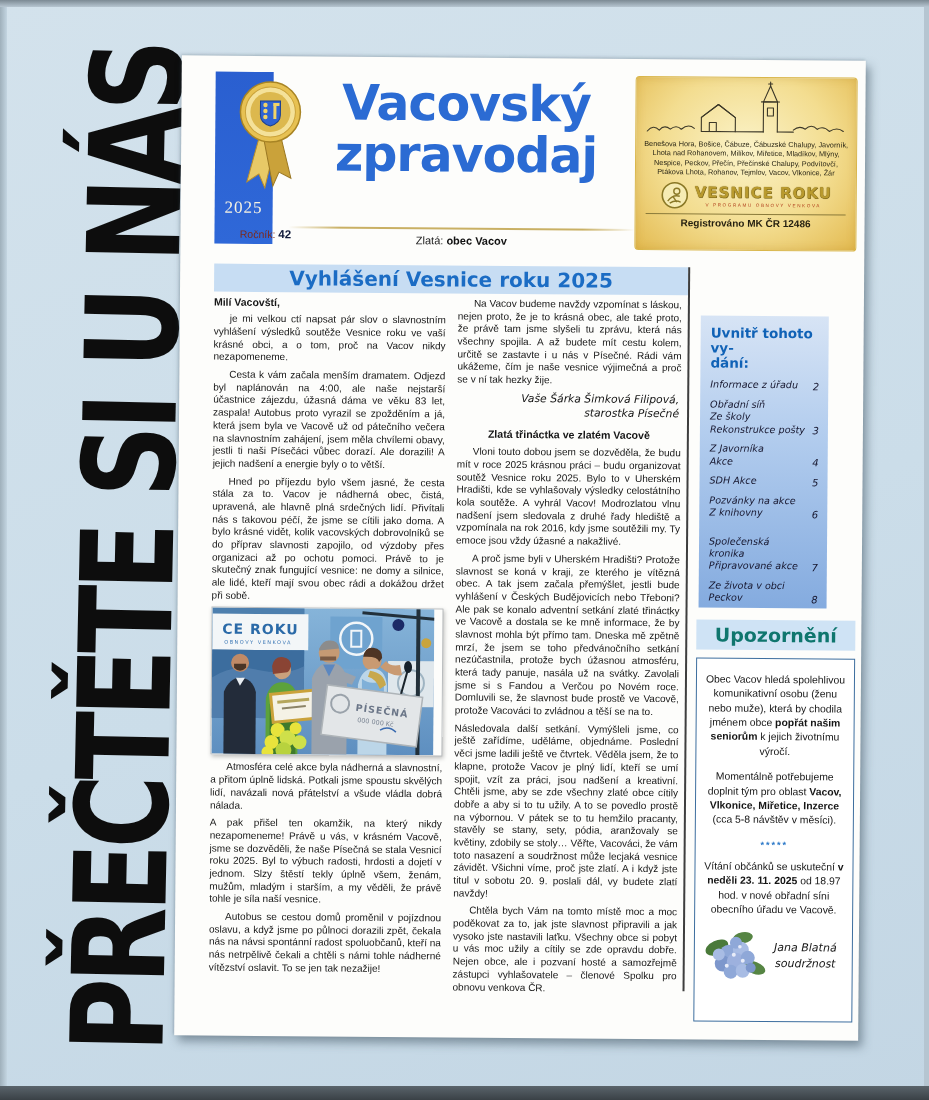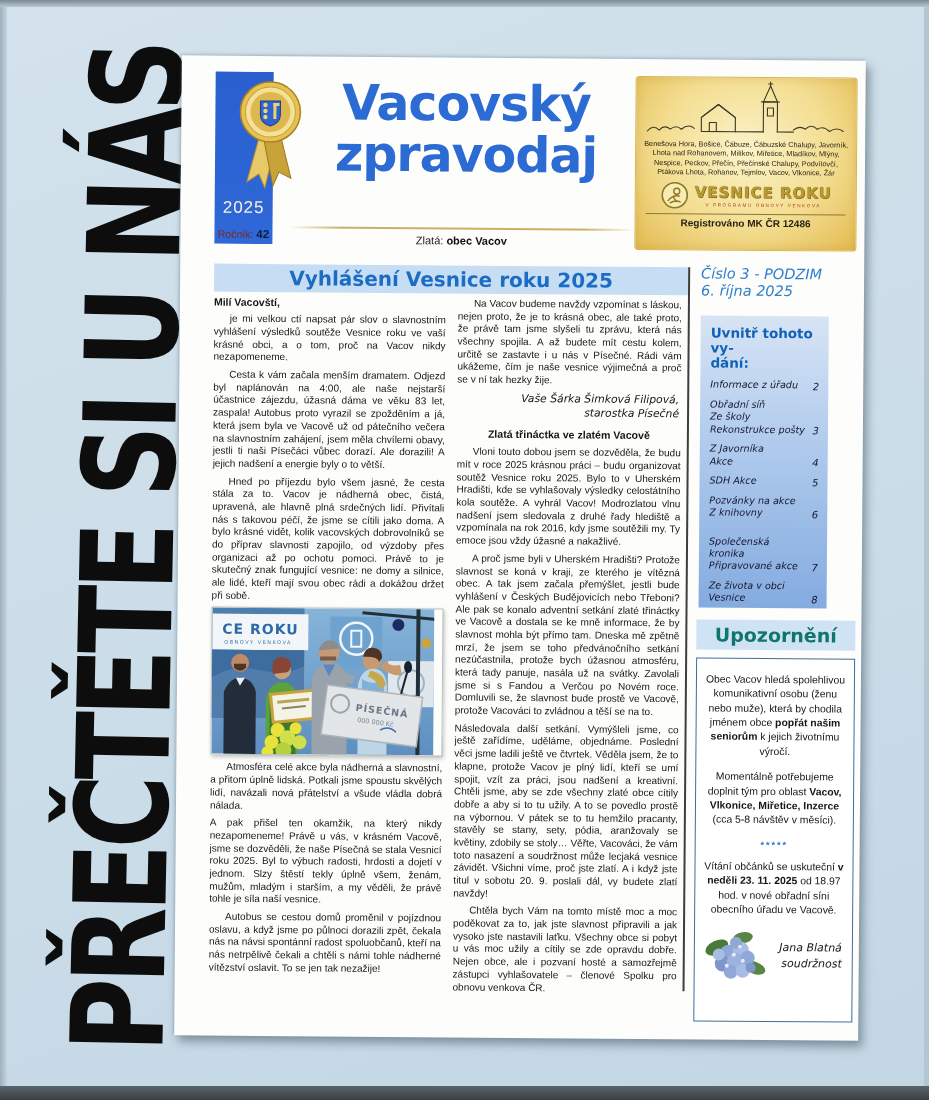--- a/index.html
+++ b/index.html
@@ -27,22 +27,22 @@
   
   .page{
     position:absolute;left:178px;top:58px;width:684px;height:980px;
     background:#fdfdfb;transform:rotate(0.45deg);
     box-shadow:4px 6px 10px rgba(55,75,90,.5), -1px -1px 3px rgba(55,75,90,.25);
     z-index:2;
   }
 
   
   .blue-block{position:absolute;left:34px;top:16px;width:58px;height:172px;background:linear-gradient(#2a5fd0,#2f68d8);}
-  .blue-year{position:absolute;left:0;bottom:26px;width:100%;text-align:center;color:#f6f2e2;font-size:17px;letter-spacing:1px;font-family:Liberation Sans, sans-serif;}
-  .blue-vol{position:absolute;left:0;bottom:4px;width:100%;text-align:center;font-size:10.5px;color:#7d2a1c;}
+  .blue-year{position:absolute;left:0;bottom:26px;width:100%;text-align:center;color:#f6f2e2;font-size:17px;letter-spacing:1px;font-family:Liberation Serif, serif;}
+  .blue-vol{position:absolute;left:0;bottom:4px;width:100%;text-align:center;font-size:10.5px;color:#7d2a1c;padding-left:22px;}
   .blue-vol b{color:#101a3a;font-size:11.5px;}
   .medal{position:absolute;left:52px;top:18px;z-index:3;}
   .title{
     position:absolute;left:105px;top:22px;width:360px;text-align:center;
     font-family:"DejaVu Sans",sans-serif;font-weight:bold;color:#2b6bd3;
     font-size:49px;line-height:1.04;letter-spacing:-1px;
   }
   .gold-rule{position:absolute;left:108px;top:170px;width:346px;height:2px;background:linear-gradient(90deg,rgba(201,176,100,0),#c9b064 15%,#c9b064 85%,rgba(201,176,100,0));}
   .publisher{position:absolute;left:108px;top:177px;width:346px;text-align:center;font-size:11px;color:#222;}
   .publisher b{color:#111;}
@@ -112,21 +112,21 @@
   }
   .notice-heading{font-family:"DejaVu Sans",sans-serif;font-weight:bold;font-size:19px;color:#0f766e;}
   .notice-box{
     position:absolute;left:519px;top:598px;width:159px;height:364px;box-sizing:border-box;
     background:#fff;border:1.2px solid #3d6e9e;padding:14px 8px 8px;
     font-size:10.4px;line-height:1.38;text-align:center;color:#161616;
   }
   .notice-box p{margin:0 0 11px;}
   .stars{color:#2b78c8;font-weight:bold;letter-spacing:2px;font-size:9px;margin:0 0 9px;}
   .notice-sig-row{display:flex;align-items:center;margin-top:6px;}
-  .notice-sig{flex:1;text-align:right;font-family:"DejaVu Sans",sans-serif;font-style:italic;font-size:11px;line-height:1.5;padding-right:2px;}
+  .notice-sig{flex:1;text-align:center;font-family:"DejaVu Sans",sans-serif;font-style:italic;font-size:11px;line-height:1.5;padding-right:2px;}
 </style>
 </head>
 <body>
 
 <div class="edge-top"></div>
 <div class="edge-left"></div>
 <div class="edge-right"></div>
 <div class="edge-bottom"></div>
 
 <div class="vertical-banner">PŘEČTĚTE SI U NÁS</div>
@@ -189,24 +189,20 @@
         <div class="logo-subtitle">V PROGRAMU OBNOVY VENKOVA</div>
       </div>
     </div>
     <div class="gold-box-rule"></div>
     <div class="registration">Registrováno MK ČR 12486</div>
   </div>
 
   <div class="headline-band">
     <span class="headline-text">Vyhlášení Vesnice roku 2025</span>
   </div>
-  <div class="issue">
-    <div>Číslo 3 - PODZIM</div>
-    <div>6. října 2025</div>
-  </div>
 
   <div class="divider-v"></div>
 
   <div class="col col1">
     <div class="salutation">Milí Vacovští,</div>
     <p>je mi velkou ctí napsat pár slov o slavnostním vyhlášení výsledků soutěže Vesnice roku ve vaší krásné obci, a o tom, proč na Vacov nikdy nezapomeneme.</p>
     <p>Cesta k vám začala menším dramatem. Odjezd byl naplánován na 4:00, ale naše nejstarší účastnice zájezdu, úžasná dáma ve věku 83 let, zaspala! Autobus proto vyrazil se zpožděním a já, která jsem byla ve Vacově už od pátečního večera na slavnostním zahájení, jsem měla chvílemi obavy, jestli ti naši Písečáci vůbec dorazí. Ale dorazili! A jejich nadšení a energie byly o to větší.</p>
     <p>Hned po příjezdu bylo všem jasné, že cesta stála za to. Vacov je nádherná obec, čistá, upravená, ale hlavně plná srdečných lidí. Přivítali nás s takovou péčí, že jsme se cítili jako doma. A bylo krásné vidět, kolik vacovských dobrovolníků se do příprav slavnosti zapojilo, od výzdoby přes organizaci až po ochotu pomoci. Právě to je skutečný znak fungující vesnice: ne domy a silnice, ale lidé, kteří mají svou obec rádi a dokážou držet při sobě.</p>
 
     <div class="photo-wrap">
@@ -330,21 +326,21 @@
 Z knihovny</span>
       <span class="toc-page">6</span>
     </div>
     <div class="toc-row gap-before">
       <span class="toc-label">Společenská kronika
 Připravované akce</span>
       <span class="toc-page">7</span>
     </div>
     <div class="toc-row">
       <span class="toc-label">Ze života v obci
-Vesnice</span>
+Peckov</span>
       <span class="toc-page">8</span>
     </div>
   </div>
 
   <div class="notice-band">
     <span class="notice-heading">Upozornění</span>
   </div>
 
   <div class="notice-box">
     <p><span>Obec Vacov hledá spolehlivou komunikativní osobu (ženu nebo muže), která by chodila jménem obce </span><b>popřát našim seniorům</b><span> k jejich životnímu výročí.</span></p>

